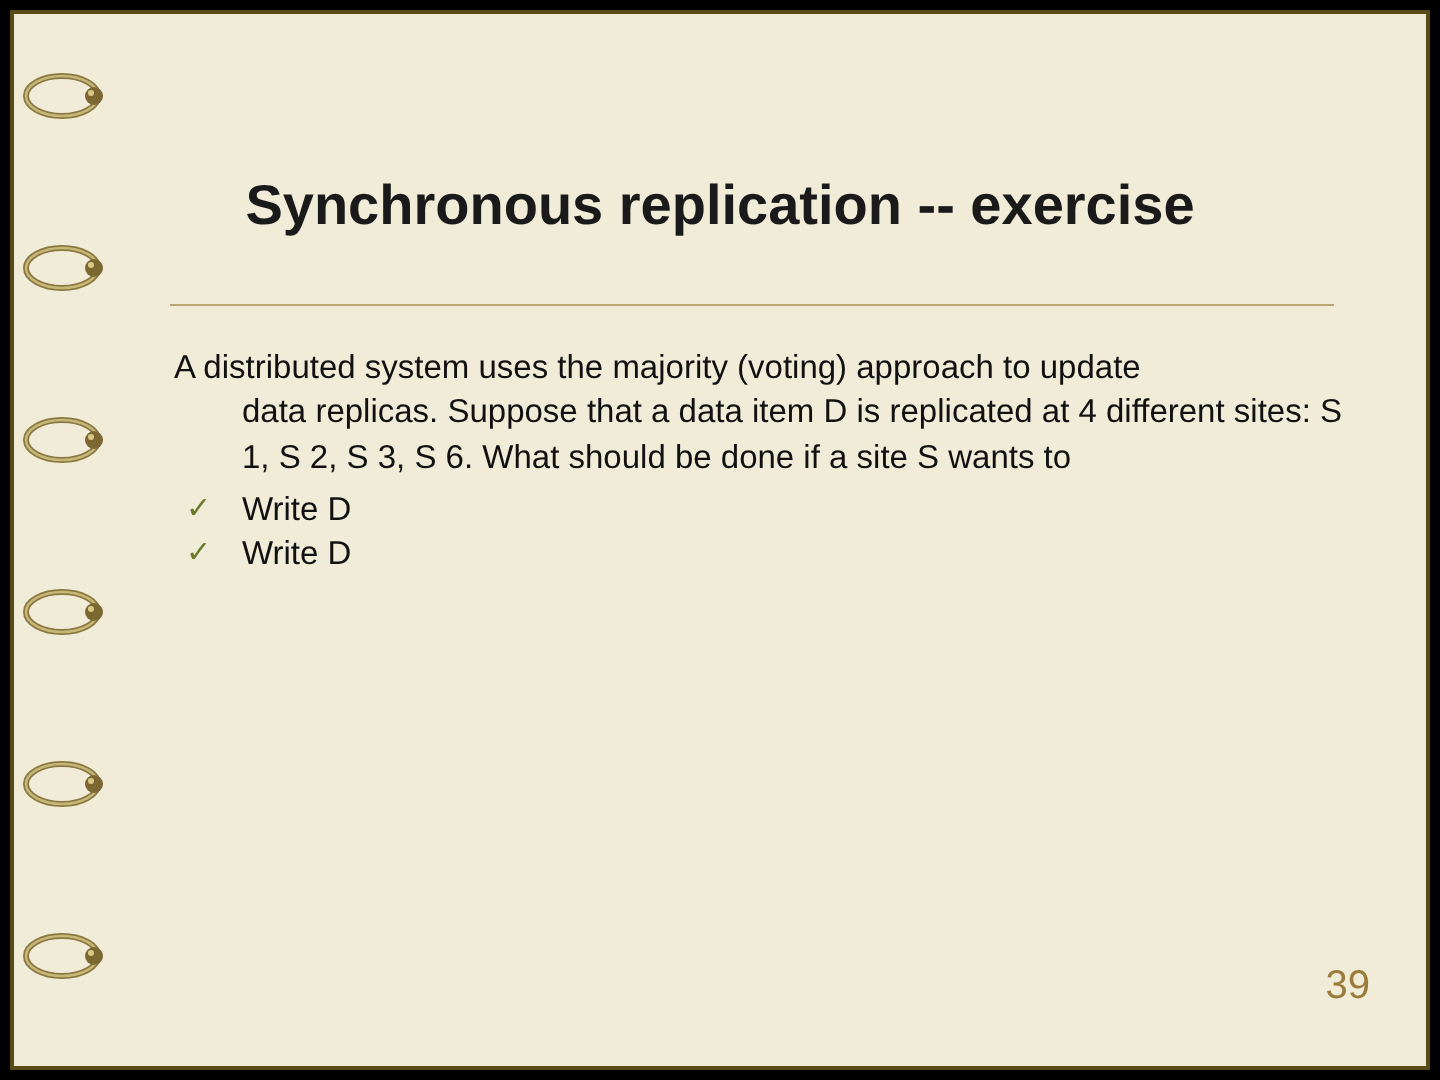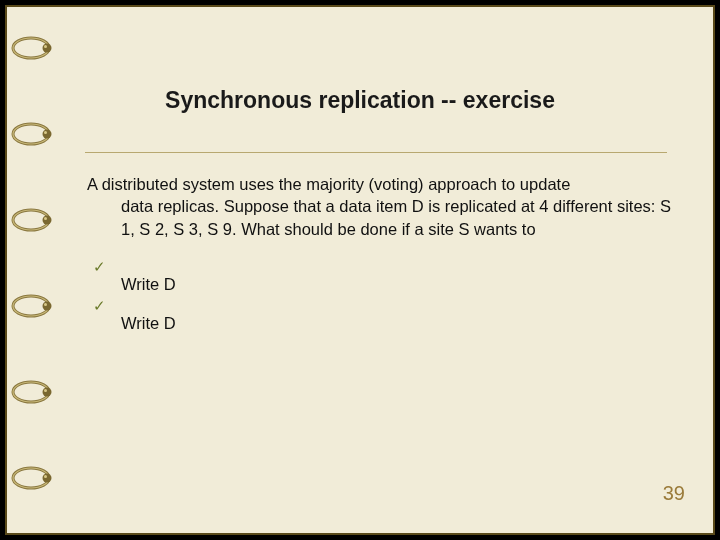--- a/index.html
+++ b/index.html
@@ -30,57 +30,57 @@
     width: 40px;
     height: 30px;
   }
   .ring svg { display: block; }
   .title {
     position: absolute;
     top: 80px;
     left: 0;
     width: 100%;
     text-align: center;
-    font-size: 23px;
+    font-size: 28px;
     font-weight: bold;
     color: #1a1a1a;
   }
   .hr {
     position: absolute;
     top: 145px;
     left: 78px;
     width: 582px;
     height: 1px;
     background: #b8a870;
   }
   .body-text {
     position: absolute;
     top: 166px;
     left: 80px;
     width: 585px;
     font-size: 16.5px;
     color: #111;
     line-height: 1.35;
   }
-  .intro { margin-bottom: 16px; }
+  .intro { margin-bottom: 4px; }
   .intro .line1 { display: block; }
   .intro .cont { display: block; padding-left: 34px; }
   .bullets { margin-top: 2px; }
   .bullet-row { display: flex; }
   .check {
     width: 34px;
     flex: 0 0 34px;
     color: #6a7a2a;
     font-family: "Segoe UI Symbol", Arial, sans-serif;
     font-size: 15px;
     line-height: 1.4;
     text-align: left;
     padding-left: 6px;
   }
-  .bullet-text { flex: 1; margin-top: 17px; }
+  .bullet-text { flex: 1; }
   .pagenum {
     position: absolute;
     right: 28px;
     bottom: 28px;
     font-size: 20px;
     color: #9a7b3a;
   }
 </style>
 </head>
 <body>
@@ -138,21 +138,21 @@
     </div>
   </div>
 
   <div class="title">Synchronous replication -- exercise</div>
 
   <div class="hr"></div>
 
   <div class="body-text">
     <div class="intro">
       <span class="line1">A distributed system uses the majority (voting) approach to update</span>
-      <span class="cont">data replicas. Suppose that a data item D is replicated at 4 different sites: S 1, S 2, S 3, S 9. What should be done if a site S wants to</span>
+      <span class="cont">data replicas. Suppose that a data item D is replicated at 4 different sites: S 1, S 2, S 3, S 6. What should be done if a site S wants to</span>
     </div>
     <div class="bullets">
       <div class="bullet-row">
         <span class="check">✓</span>
         <span class="bullet-text">Write D</span>
       </div>
       <div class="bullet-row">
         <span class="check">✓</span>
         <span class="bullet-text">Write D</span>
       </div>

